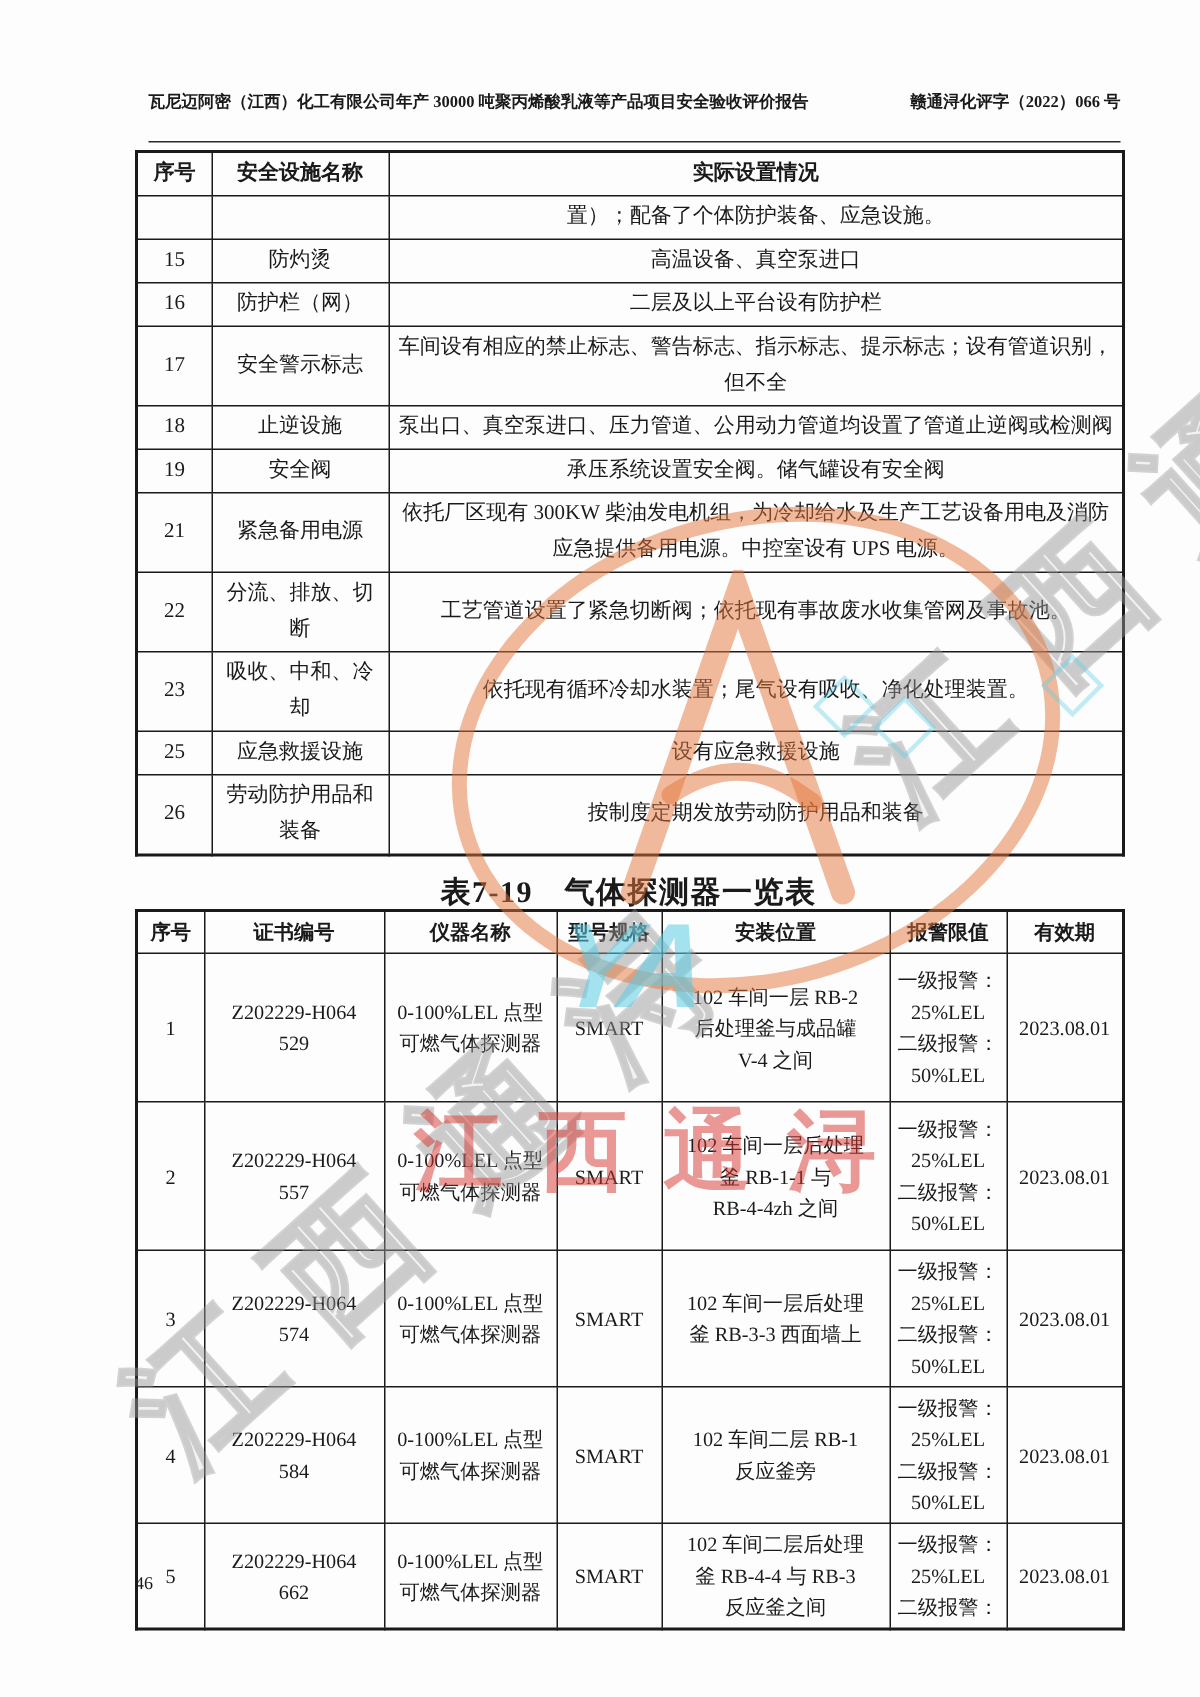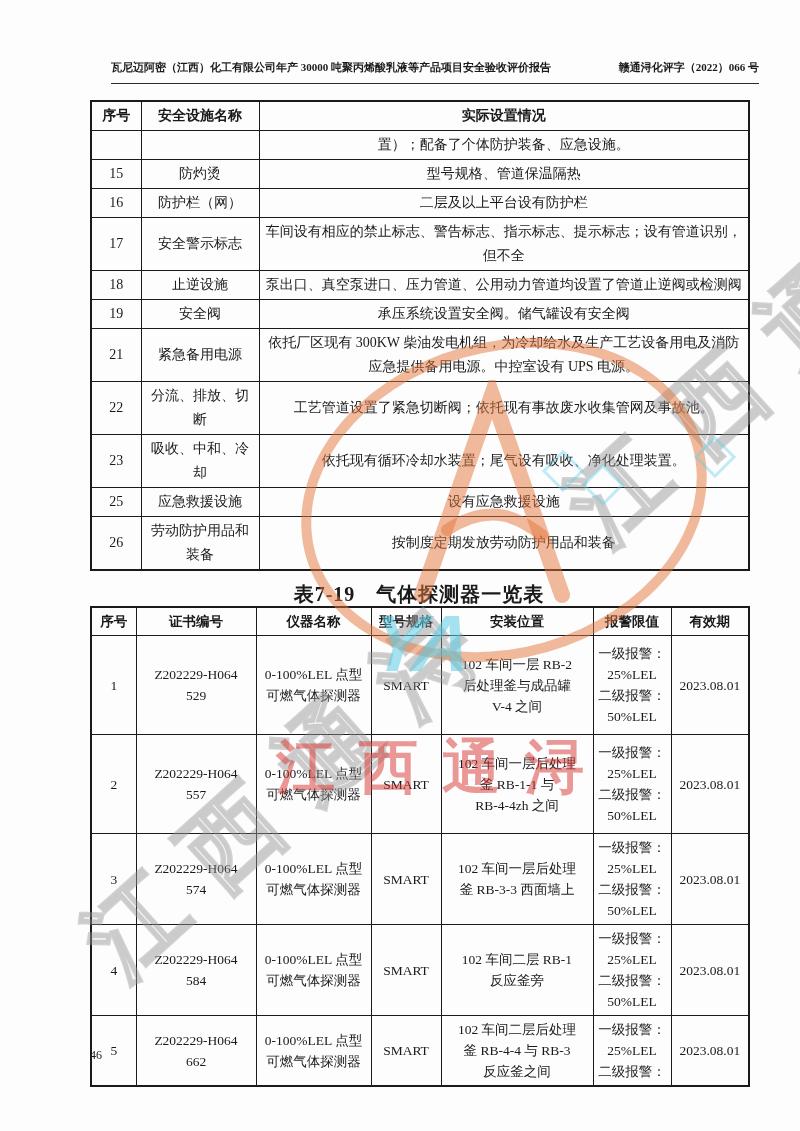--- a/index.html
+++ b/index.html
@@ -7,21 +7,21 @@
     width:800px;height:1131px;position:relative;overflow:hidden;
     background:#fdfdfd;color:#1a1a1a;
     font-family:"Liberation Serif","DejaVu Serif",serif;
   }
   .page{position:absolute;inset:0;}
   
   .doc-header{
     position:absolute;left:99px;top:60px;width:648px;
     display:flex;justify-content:space-between;align-items:flex-end;
     font-size:11px;font-weight:bold;border-bottom:1.5px solid #2a2a2a;
-    padding-bottom:8px;white-space:nowrap;margin-left:12px;
+    padding-bottom:19px;white-space:nowrap;
   }
   
   table{border-collapse:collapse;table-layout:fixed;}
   .t1{position:absolute;left:90px;top:100px;width:658px;font-size:14px;
       border:2px solid #1a1a1a;}
   .t1 th,.t1 td{border:1.5px solid #1a1a1a;padding:2px 5px;line-height:24px;
       text-align:center;vertical-align:middle;word-break:break-all;}
   .t1 th{font-weight:bold;height:22px;}
   .t1 .al{text-align:center;}
   .t2-title{
@@ -92,21 +92,21 @@
       <th>实际设置情况</th>
     </tr>
     <tr>
       <td></td>
       <td></td>
       <td class="al">置）；配备了个体防护装备、应急设施。</td>
     </tr>
     <tr>
       <td>15</td>
       <td>防灼烫</td>
-      <td>型号规格、管道保温隔热</td>
+      <td>高温设备、真空泵进口</td>
     </tr>
     <tr>
       <td>16</td>
       <td>防护栏（网）</td>
       <td>二层及以上平台设有防护栏</td>
     </tr>
     <tr>
       <td>17</td>
       <td>安全警示标志</td>
       <td>车间设有相应的禁止标志、警告标志、指示标志、提示标志；设有管道识别，但不全</td>

